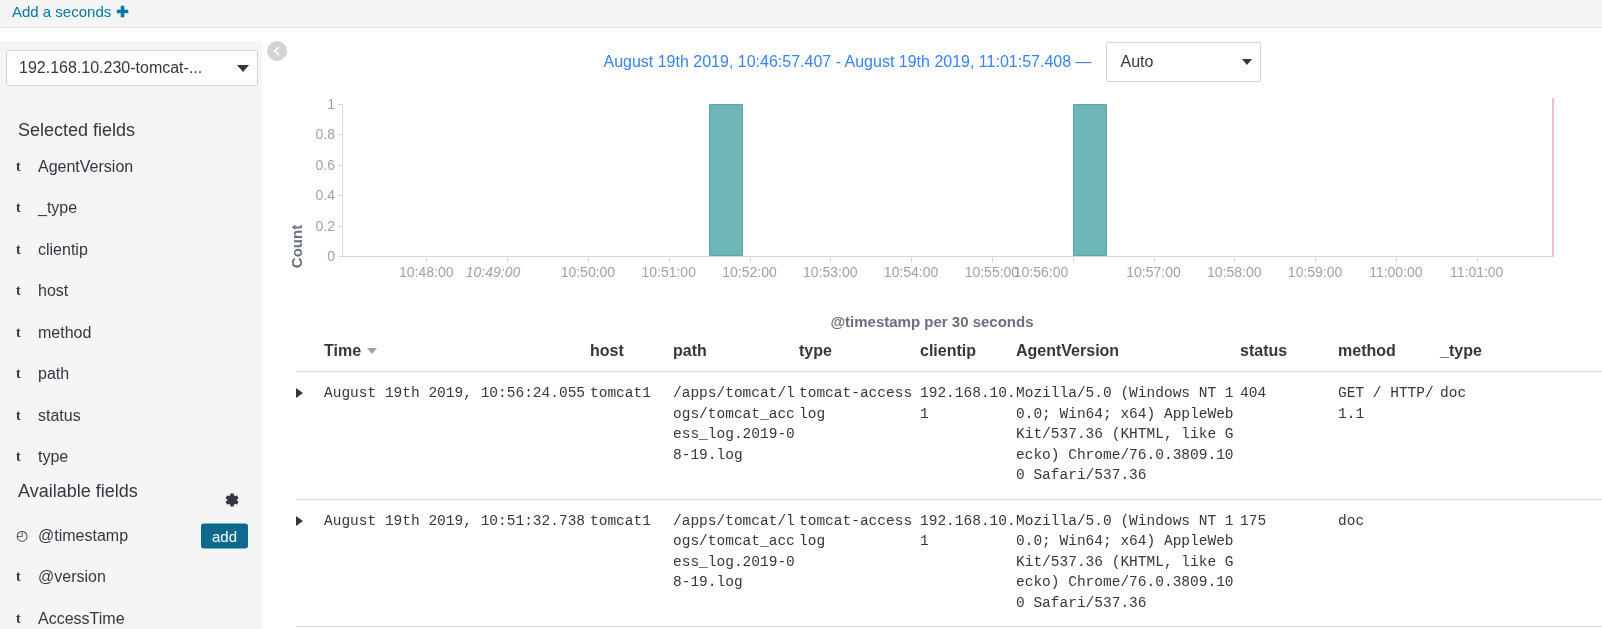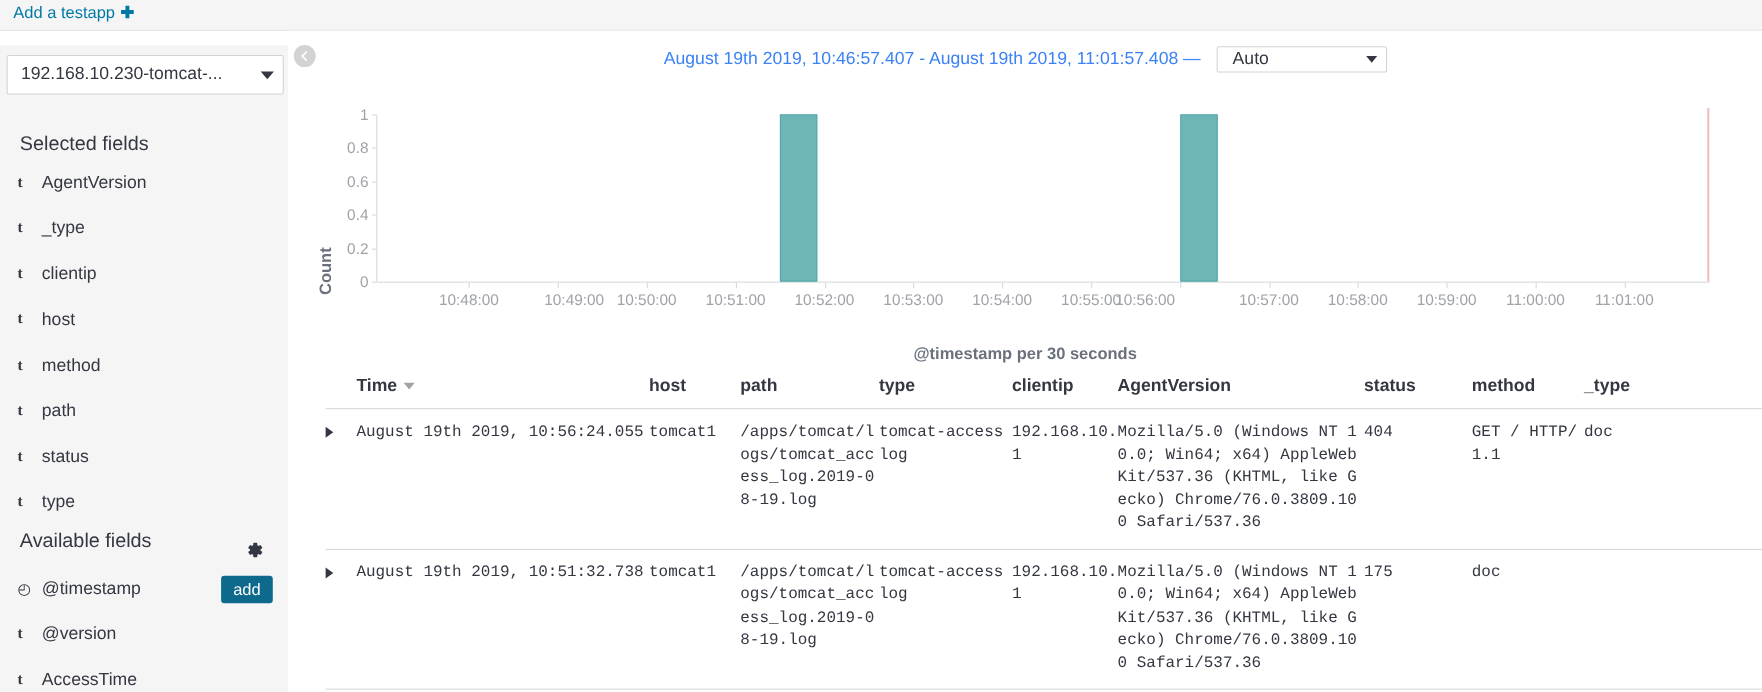--- a/index.html
+++ b/index.html
@@ -78,21 +78,21 @@
     width: 20px; height: 20px; border-radius: 50%;
     background: #d3d3d3; cursor: pointer;
     display: flex; align-items: center; justify-content: center;
   }
   .timerange-wrap {
     position: absolute; left: 0; top: 14px; width: 1340px;
     display: flex; align-items: center; justify-content: center;
   }
   .timerange-text { font-size: 16px; color: #3b82f6; }
   .interval-select {
-    margin-left: 14px; width: 155px; height: 24px;
+    margin-left: 14px; width: 155px; height: 40px;
     background: #fff; border: 1px solid #d4d4d4; border-radius: 2px;
     display: flex; align-items: center; padding: 0 8px 0 14px;
     font-size: 16px; color: #343741; cursor: pointer; gap: 36px;
   }
   .interval-select .ival { flex: 1; }
   .caret-sm {
     width: 0; height: 0;
     border-left: 5px solid transparent; border-right: 5px solid transparent;
     border-top: 6px solid #343741;
   }
@@ -184,21 +184,21 @@
   .c-meth { width: 102px; flex: 0 0 102px; }
   .c-utype{ width: 80px; flex: 0 0 80px; }
 </style>
 </head>
 <body>
 
 <div id="app">
 
   <div class="filterbar">
     <div class="add-filter">
-      <span>Add a testapp</span>
+      <span>Add a seconds</span>
       <span class="plus-icon">✚</span>
     </div>
   </div>
 
   <div class="sidebar">
 
     <div class="index-select">
       <span class="label">192.168.10.230-tomcat-...</span>
       <span class="caret-down"></span>
     </div>
@@ -292,21 +292,21 @@
           <div class="ytick" style="top: 60.8px;">0.6</div>
           <div class="ytick-mark" style="top: 60.8px;"></div>
           <div class="ytick" style="top: 91.2px;">0.4</div>
           <div class="ytick-mark" style="top: 91.2px;"></div>
           <div class="ytick" style="top: 121.6px;">0.2</div>
           <div class="ytick-mark" style="top: 121.6px;"></div>
           <div class="ytick" style="top: 152px;">0</div>
           <div class="ytick-mark" style="top: 152px;"></div>
           <div class="xtick" style="left: 84.3013px;">10:48:00</div>
           <div class="xtick-mark" style="left: 84.3013px;"></div>
-          <div class="xtick" style="left: 180px;">10:49:00</div>
+          <div class="xtick" style="left: 151px; font-style: italic;">10:49:00</div>
           <div class="xtick-mark" style="left: 165.101px;"></div>
           <div class="xtick" style="left: 245.901px;">10:50:00</div>
           <div class="xtick-mark" style="left: 245.901px;"></div>
           <div class="xtick" style="left: 326.701px;">10:51:00</div>
           <div class="xtick-mark" style="left: 326.701px;"></div>
           <div class="xtick" style="left: 407.501px;">10:52:00</div>
           <div class="xtick-mark" style="left: 407.501px;"></div>
           <div class="xtick" style="left: 488.301px;">10:53:00</div>
           <div class="xtick-mark" style="left: 488.301px;"></div>
           <div class="xtick" style="left: 569.101px;">10:54:00</div>

